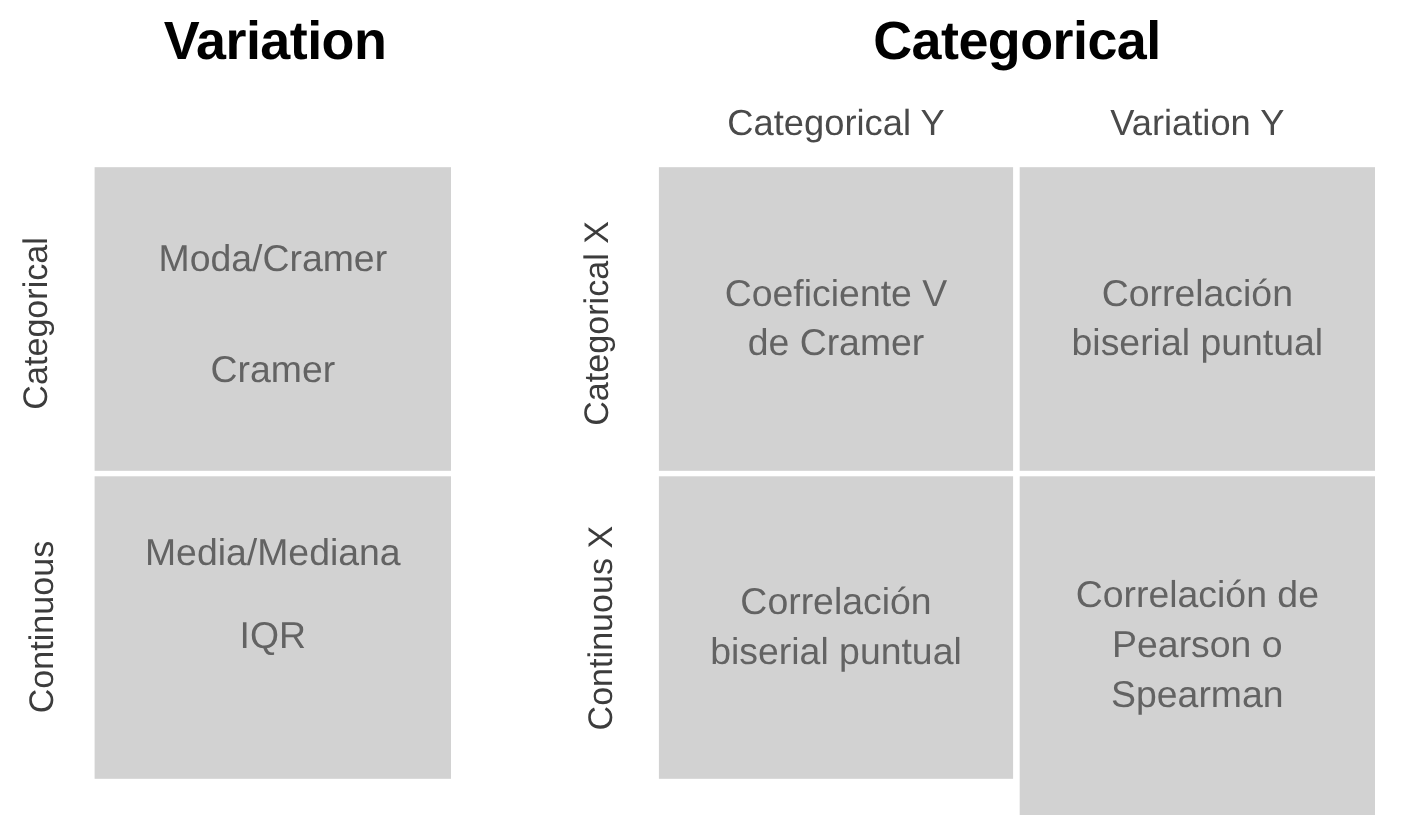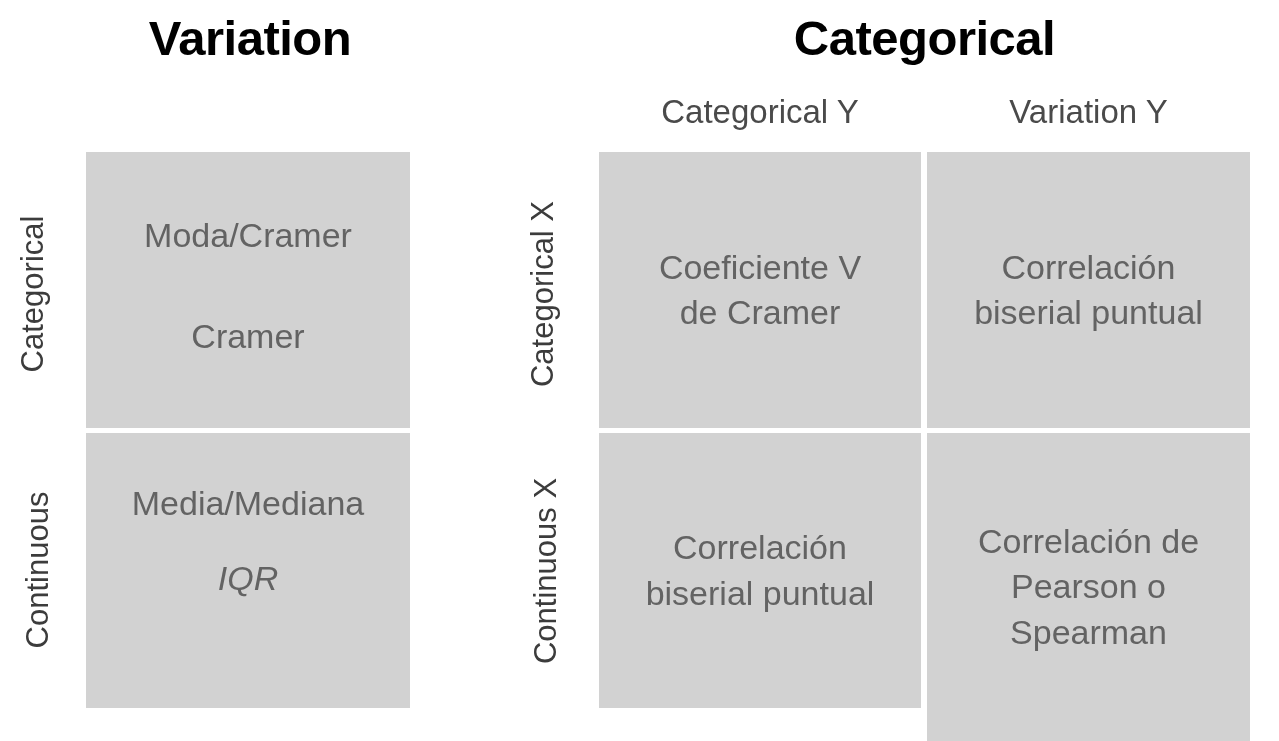--- a/index.html
+++ b/index.html
@@ -133,21 +133,21 @@
     font-size: 34px;
     line-height: 1.18;
     color: #636363;
     text-align: center;
     white-space: nowrap;
   }
   .var-line-primary  { margin-top: 63px; }
   .var-line-secondary{ margin-top: 61px; }
   #variation-cell-continuous .var-line-primary   { margin-top: 50px; }
   #variation-cell-continuous .var-line-secondary { margin-top: 70px; }
-  #variation-cell-continuous .var-line-tertiary  { margin-top: 2px; font-style: italic; }
+  #variation-cell-continuous .var-line-tertiary  { margin-top: 2px; }
 
   
   #covariation-grid {
     position: absolute;
     left: 599px;
     top: 152px;
     width: 651px;
     height: 556px;
   }
   .cov-cell {

